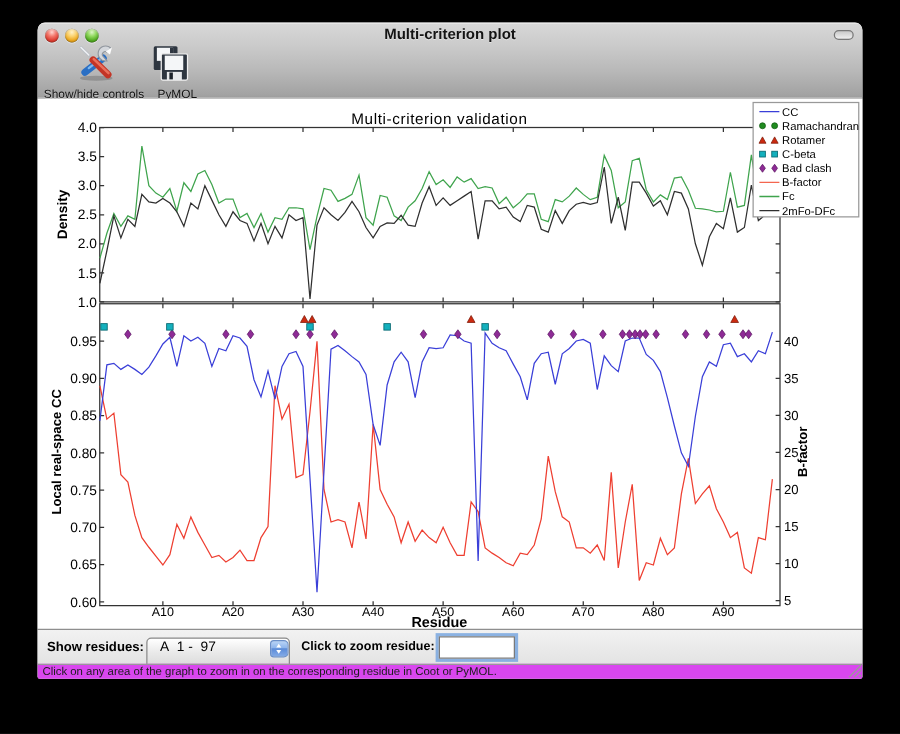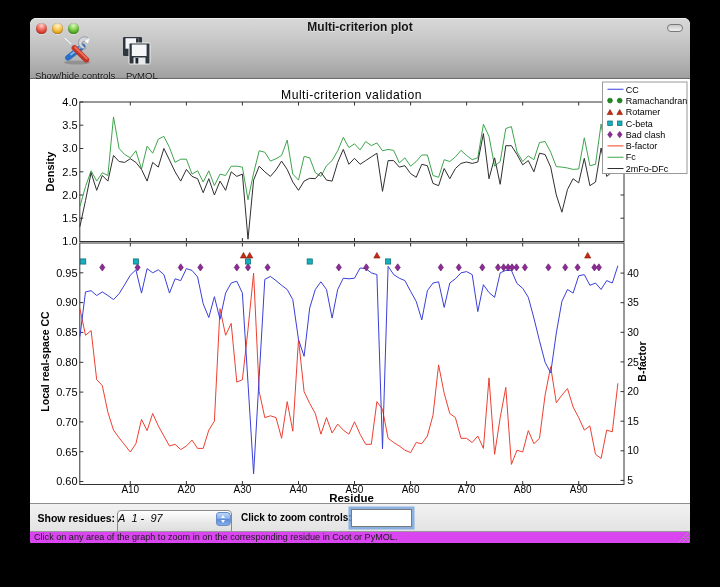--- a/index.html
+++ b/index.html
@@ -23,21 +23,21 @@
   .tbicon{position:absolute;top:17px;}
   .tbcap{position:absolute;top:52px;font-size:9.5px;color:#111;text-shadow:0 1px 0 rgba(255,255,255,.35);}
   #figure{position:absolute;left:0;top:61px;width:660px;height:424px;background:#fff;}
   #controls{position:absolute;left:0;top:485px;width:660px;height:28px;
        background:linear-gradient(#f2f2f2,#e3e3e3);border-top:1px solid #8e8e8e;}
   #status{position:absolute;left:0;top:513px;width:660px;height:27px;
        background:#d946ef;border-top:1px solid #9a9a9a;font-size:9.1px;color:#1c1c1c;line-height:11px;padding-left:4px;}
   .blbl{position:absolute;top:8px;font-size:10.5px;font-weight:bold;color:#000;}
   #combo{position:absolute;left:87px;top:6px;width:115px;height:27px;border:1px solid #8a8a8a;border-radius:4px;
        background:linear-gradient(#ffffff,#e9e9e9 45%,#d6d6d6);box-shadow:0 1px 0 rgba(255,255,255,.7);
-       font-size:11px;line-height:15px;color:#000;overflow:hidden;font-style:italic;}
+       font-size:11px;line-height:15px;color:#000;padding-left:10px;overflow:hidden;}
   #combo .step{position:absolute;right:0.5px;top:0.5px;width:14.5px;height:14.5px;border-radius:3px 4px 4px 3px;
        background:linear-gradient(#b9d4f6 0%,#8db4ec 45%,#5b8bd8 50%,#82aae6 100%);border:0.5px solid #6a8fc8;}
   #combo .step:before{content:"";position:absolute;left:4.2px;top:2.4px;border-left:2.8px solid transparent;border-right:2.8px solid transparent;border-bottom:3.6px solid #fff;}
   #combo .step:after{content:"";position:absolute;left:4.2px;bottom:2.4px;border-left:2.8px solid transparent;border-right:2.8px solid transparent;border-top:3.6px solid #fff;}
   #zoominput{position:absolute;left:321px;top:5px;width:61px;height:18px;background:#fff;
        border:1px solid #7a7a7a;box-shadow:0 0 0 2.5px rgba(106,158,222,.75);}
   #grip{position:absolute;right:1px;bottom:1px;width:12px;height:12px;}
 </style>
 </head>
 <body>
@@ -242,21 +242,21 @@
 <line x1="577.5" y1="78.2" x2="593.5" y2="78.2" stroke="#3fa44d" stroke-width="1.1"></line>
 <text x="595.7" y="81.4" font-size="9">Fc</text>
 <line x1="577.5" y1="89.5" x2="593.5" y2="89.5" stroke="#2f2f2f" stroke-width="1.1"></line>
 <text x="595.7" y="92.7" font-size="9">2mFo-DFc</text>
 </g>
       </svg>
   </div>
   <div id="controls">
     <div class="blbl" style="left:7.5px">Show residues:</div>
     <div id="combo">A&nbsp;&nbsp;1 -&nbsp;&nbsp;97<div class="step"></div></div>
-    <div class="blbl" style="left:211px;font-size:10px">Click to zoom controls:</div>
+    <div class="blbl" style="left:211px;font-size:10px">Click to zoom residue:</div>
     <div id="zoominput"></div>
   </div>
   <div id="status">Click on any area of the graph to zoom in on the corresponding residue in Coot or PyMOL.</div>
   <svg id="grip" width="12" height="12">
       <g stroke="#9a9a9a" stroke-width="1">
         <line x1="2" y1="12" x2="12" y2="2"></line>
         <line x1="6" y1="12" x2="12" y2="6"></line>
         <line x1="10" y1="12" x2="12" y2="10"></line>
       </g>
     </svg>

